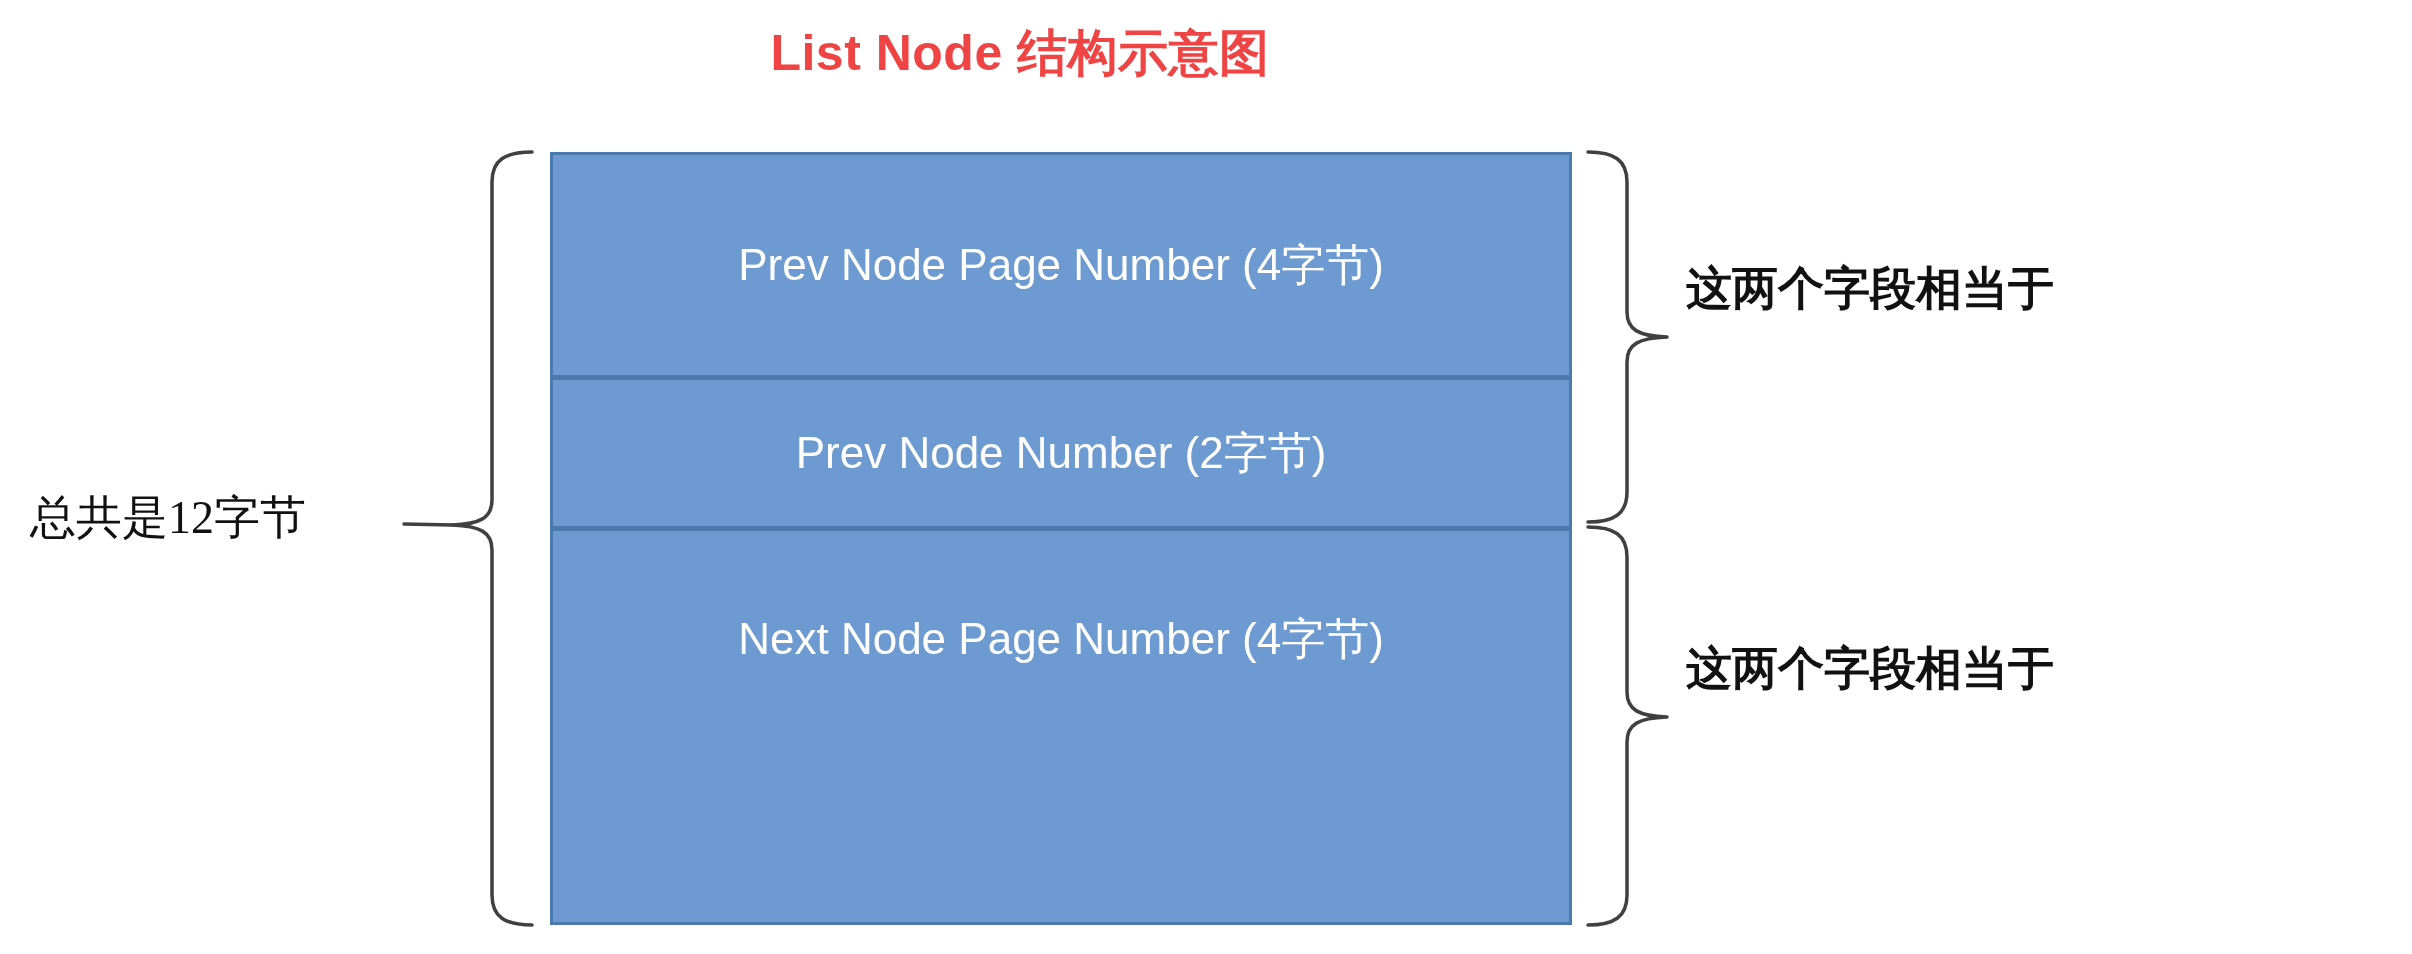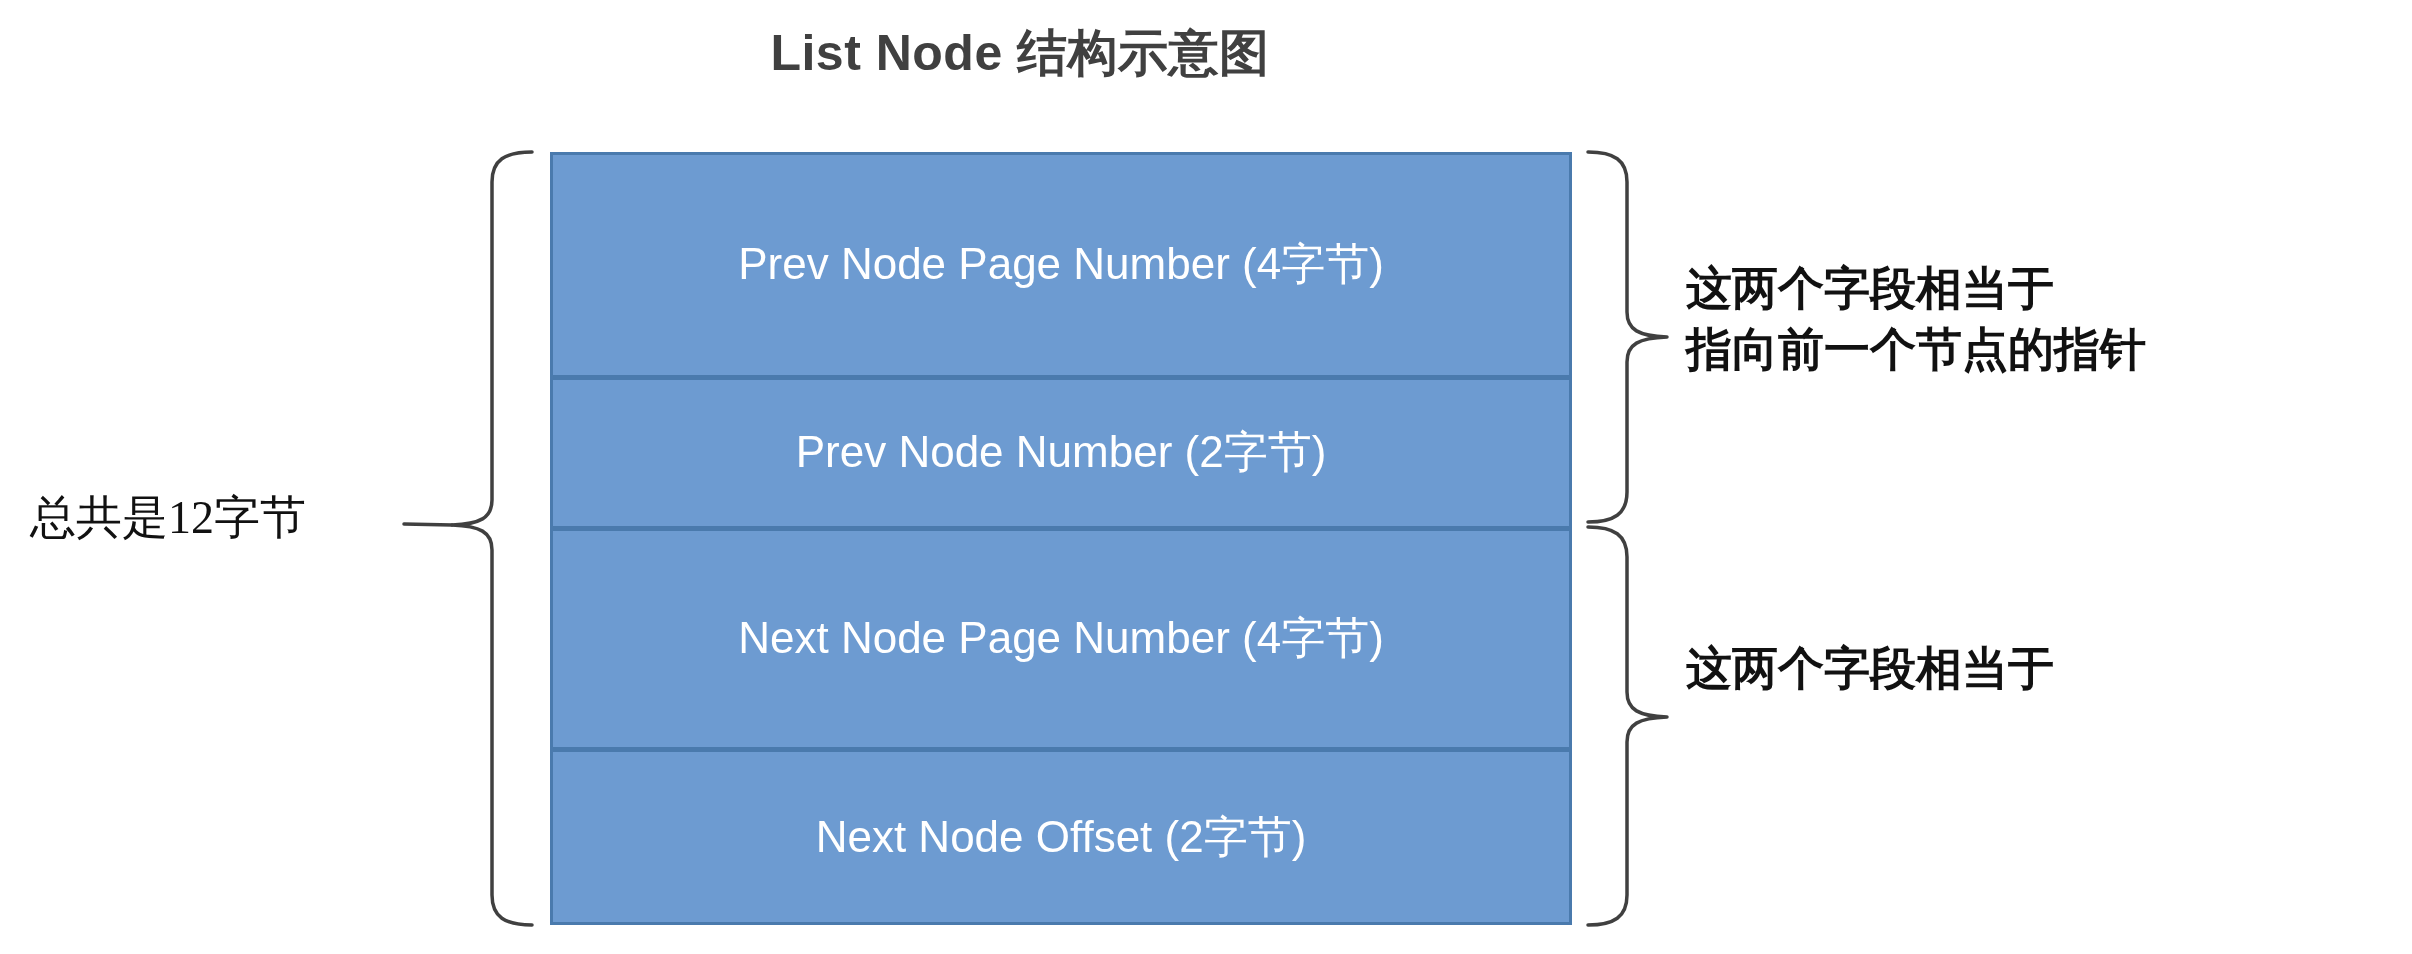--- a/index.html
+++ b/index.html
@@ -17,21 +17,21 @@
 
   
   .title {
     position: absolute;
     left: 0;
     top: 20px;
     width: 2040px;
     text-align: center;
     font-size: 50px;
     font-weight: bold;
-    color: #404040;
+    color: #ef4444;
     letter-spacing: 0.5px;
     white-space: nowrap;
   }
 
   
   .struct {
     position: absolute;
     left: 550px;
     top: 152px;
     width: 1022px;
@@ -96,21 +96,20 @@
 </style>
 </head>
 <body>
 
 <div class="title">List Node 结构示意图</div>
 
 <div class="struct">
   <div class="field f1">Prev Node Page Number (4字节)</div>
   <div class="field f2">Prev Node Number (2字节)</div>
   <div class="field f3">Next Node Page Number (4字节)</div>
-  <div class="field f4">Next Node Offset (2字节)</div>
 </div>
 
 <svg class="braces" viewBox="0 0 2412 954">
 
   <path fill="none" stroke="#404040" stroke-width="3.5" stroke-linecap="round" stroke-linejoin="round" d="M 532 152
            C 505 152, 492 160, 492 182
            L 492 500
            C 492 518, 480 524, 452 525
            C 480 526, 492 532, 492 550
            L 492 895
@@ -134,18 +133,17 @@
 
   <path fill="none" stroke="#404040" stroke-width="3.5" stroke-linecap="round" d="M 404 524 L 452 525"></path>
 </svg>
 
 <div class="anno-left">
   <span>总共是12字节</span>
 </div>
 
 <div class="anno anno-top">
   <span class="anno-line">这两个字段相当于</span>
-  <span class="anno-line">指向前一个节点的指针</span>
 </div>
 
 <div class="anno anno-bot">
   <span class="anno-line">这两个字段相当于</span>
 </div>
 
 </body></html>

